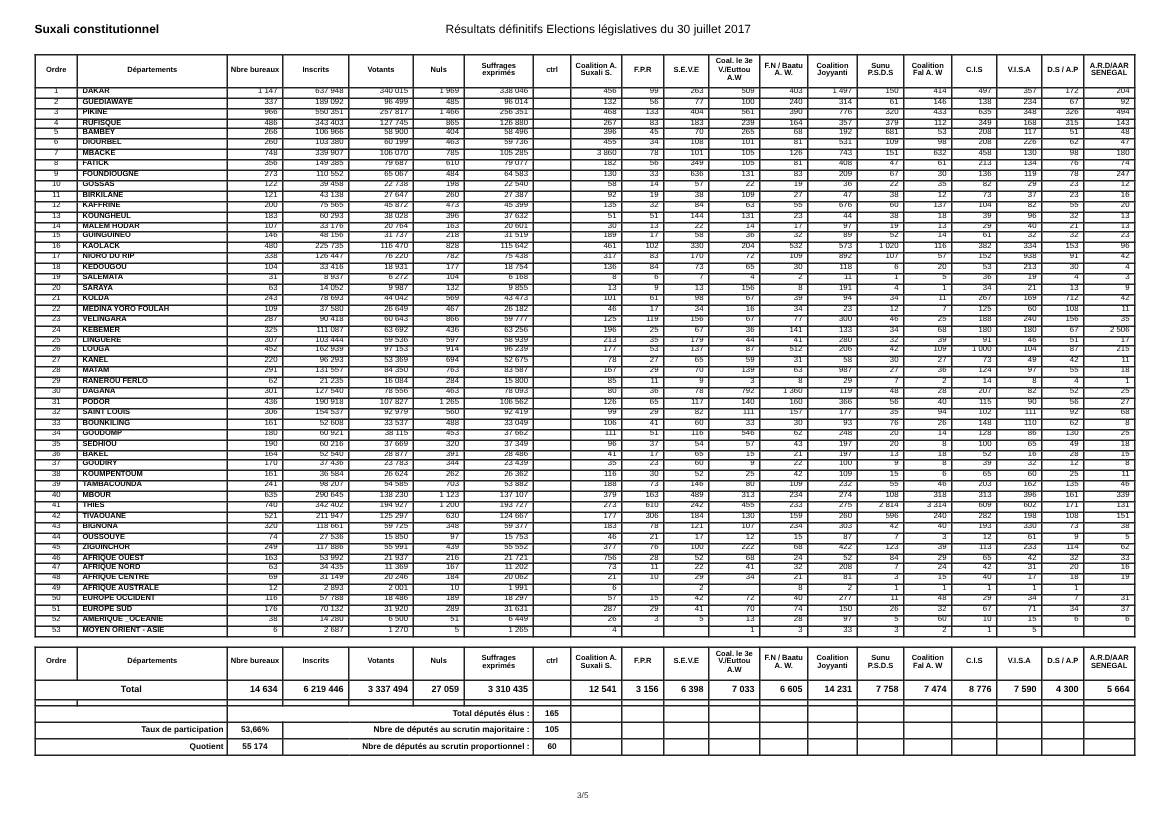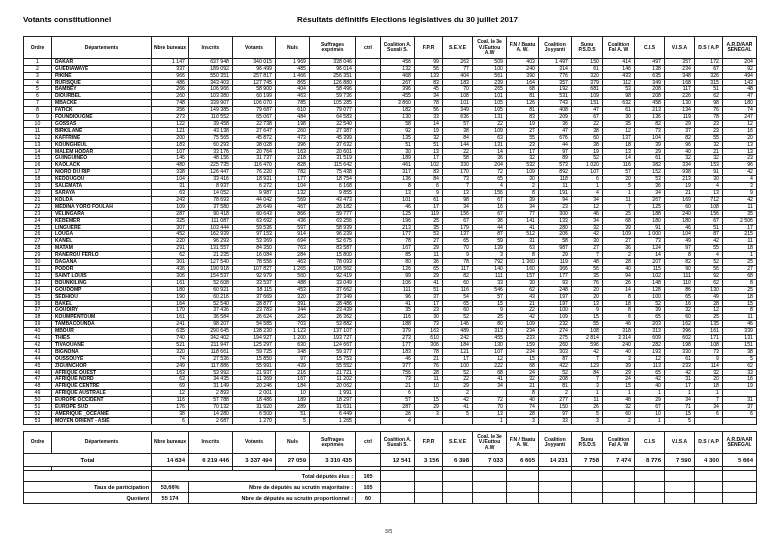--- a/index.html
+++ b/index.html
@@ -1,42 +1,42 @@
 <!DOCTYPE html>
 <html><head>
 <meta charset="utf-8">
 <style>
   html,body{margin:0;padding:0;}
   body{
     width:777px;height:550px;background:#ffffff;color:#000;
     font-family:"Liberation Sans", sans-serif;position:relative;overflow:hidden;
   }
   .doc-title-left{position:absolute;top:15px;left:23px;font-size:8px;font-weight:bold;}
-  .doc-title-right{position:absolute;top:15px;left:297px;font-size:8px;font-weight:bold;}
+  .doc-title-right{position:absolute;top:15px;left:297px;font-size:8px;font-weight:normal;}
   .sheet{position:absolute;top:36px;left:23px;width:733px;}
   table{border-collapse:collapse;table-layout:fixed;width:733px;}
   table{border:1px solid #111;}
   th,td{border:0.5px solid #222;overflow:hidden;white-space:nowrap;}
   th{font-size:5px;font-weight:bold;text-align:center;vertical-align:middle;
      padding:2px 1px;line-height:5.6px;white-space:normal;}
   td{font-size:5.2px;height:5.9px;line-height:5.9px;padding:0;}
   .c-ordre{text-align:center;}
   .c-dept{text-align:left;padding-left:3px;font-weight:bold;font-size:5px;}
   .c-num{text-align:right;padding-right:3px;}
   .total-row td{font-size:6px;font-weight:bold;height:12px;line-height:12px;}
   .total-label{text-align:center;}
   .spacer-row td{height:3px;}
   .f-row td{font-size:5.5px;font-weight:bold;height:10px;line-height:10px;padding:0 2px;}
   .gap{height:6px;}
   .page-number{position:absolute;left:0;right:0;top:528px;text-align:center;font-size:5.5px;color:#333;}
 </style>
 </head>
 <body>
 
-<div class="doc-title-left">Votants constitutionnel</div>
+<div class="doc-title-left">Suxali constitutionnel</div>
 <div class="doc-title-right">Résultats définitifs Elections législatives du 30 juillet 2017</div>
 
 <div class="sheet">
   <table class="results">
     <colgroup>
         <col style="width: 28px;">
         <col style="width: 100px;">
         <col style="width: 37px;">
         <col style="width: 44px;">
         <col style="width: 43px;">

